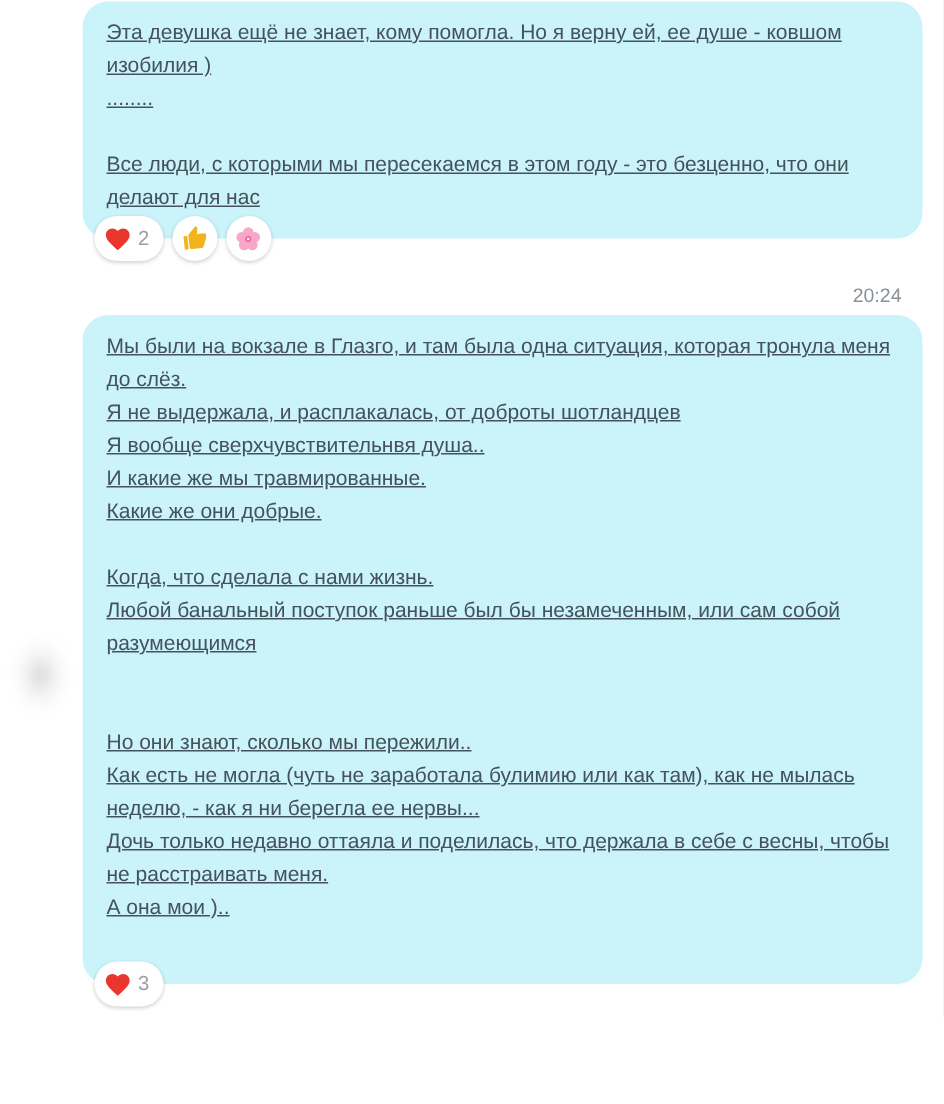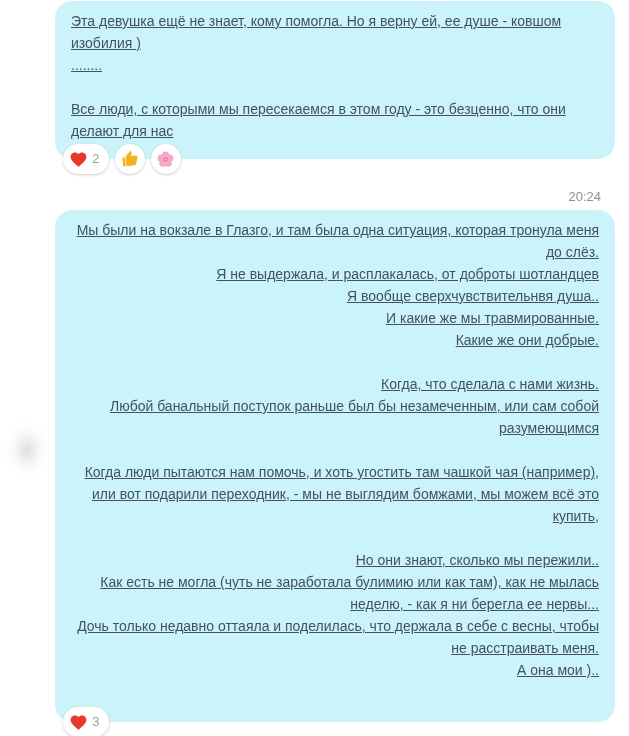--- a/index.html
+++ b/index.html
@@ -13,21 +13,21 @@
     font-family:"Liberation Sans",sans-serif;
     overflow:hidden;position:relative;
   }
   .chat{position:absolute;inset:0;padding:1px 0 0 55px;box-sizing:border-box;}
   .msg-row{position:relative;width:560px;}
   .bubble{
     position:relative;background:var(--bubble);border-radius:17px;
     padding:9px 16px 17px;box-sizing:border-box;
     color:var(--text);font-size:14px;line-height:22px;
   }
-  .msg-row:last-child .bubble{padding-bottom:41px;text-align:right;}
+  .msg-row:last-child .bubble{padding-bottom:41px;}
   .msg-line{min-height:22px;word-wrap:break-word;text-decoration:underline;}
   .reactions{position:absolute;left:8px;bottom:-15px;display:flex;gap:6px;}
   .reaction{
     height:30px;min-width:30px;box-sizing:border-box;
     background:var(--badge_bg);border-radius:15px;
     box-shadow:0 1px 3px rgba(0,0,0,0.20);
     display:flex;align-items:center;justify-content:center;
     padding:0 9px 0 6px;gap:4px;cursor:pointer;
   }
   .reaction.no-count{padding:0;width:30px;}
@@ -98,21 +98,20 @@
       <div>
           <div class="msg-line">Мы были на вокзале в Глазго, и там была одна ситуация, которая тронула меня до слёз.</div>
           <div class="msg-line">Я не выдержала, и расплакалась, от доброты шотландцев</div>
           <div class="msg-line">Я вообще сверхчувствительнвя душа..</div>
           <div class="msg-line">И какие же мы травмированные.</div>
           <div class="msg-line">Какие же они добрые.</div>
           <div class="msg-line"></div>
           <div class="msg-line">Когда, что сделала с нами жизнь.</div>
           <div class="msg-line">Любой банальный поступок раньше был бы незамеченным, или сам собой разумеющимся</div>
           <div class="msg-line"></div>
-          <div class="msg-line">Когда люди пытаются нам помочь, и хоть угостить там чашкой чая (например), или вот подарили переходник, - мы не выглядим бомжами, мы можем всё это купить,</div>
           <div class="msg-line"></div>
           <div class="msg-line">Но они знают, сколько мы пережили..</div>
           <div class="msg-line">Как есть не могла (чуть не заработала булимию или как там), как не мылась неделю, - как я ни берегла ее нервы...</div>
           <div class="msg-line">Дочь только недавно оттаяла и поделилась, что держала в себе с весны, чтобы не расстраивать меня.</div>
           <div class="msg-line">А она мои )..</div>
         </div>
       <div class="reactions">
           <div class="reaction">
     <span class="r-icon">
               <svg viewBox="0 0 24 24" width="19" height="19">

